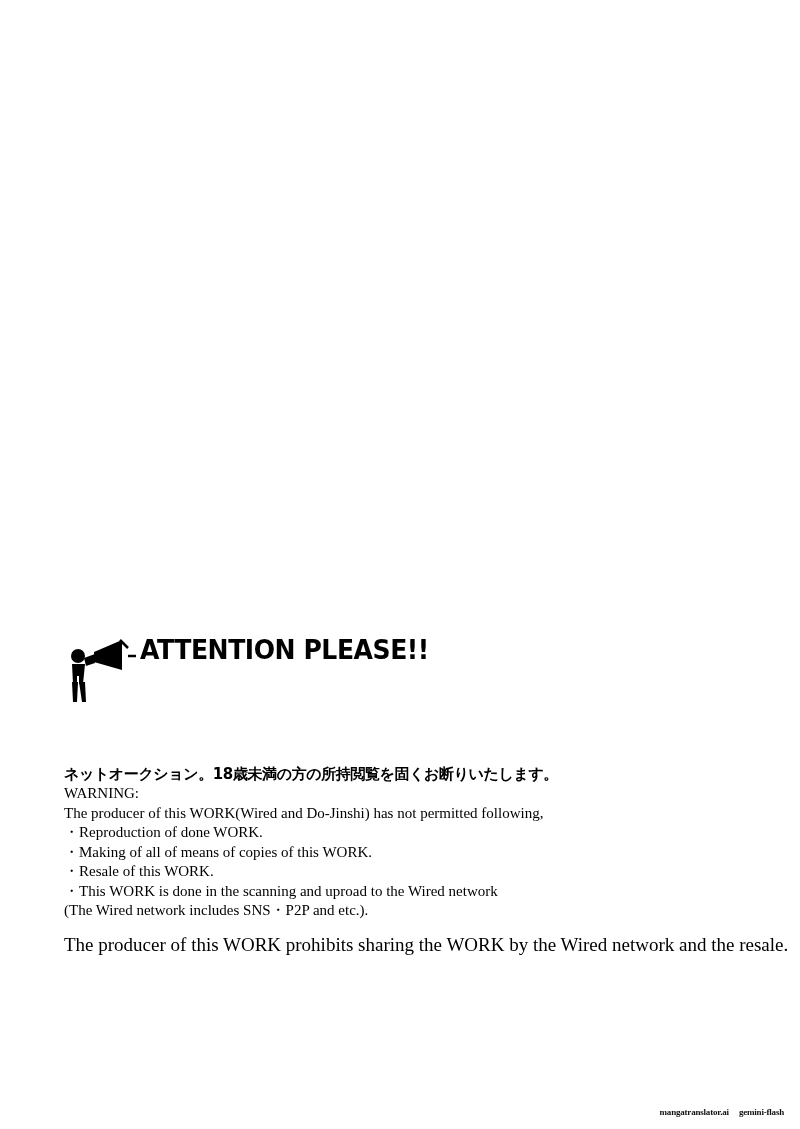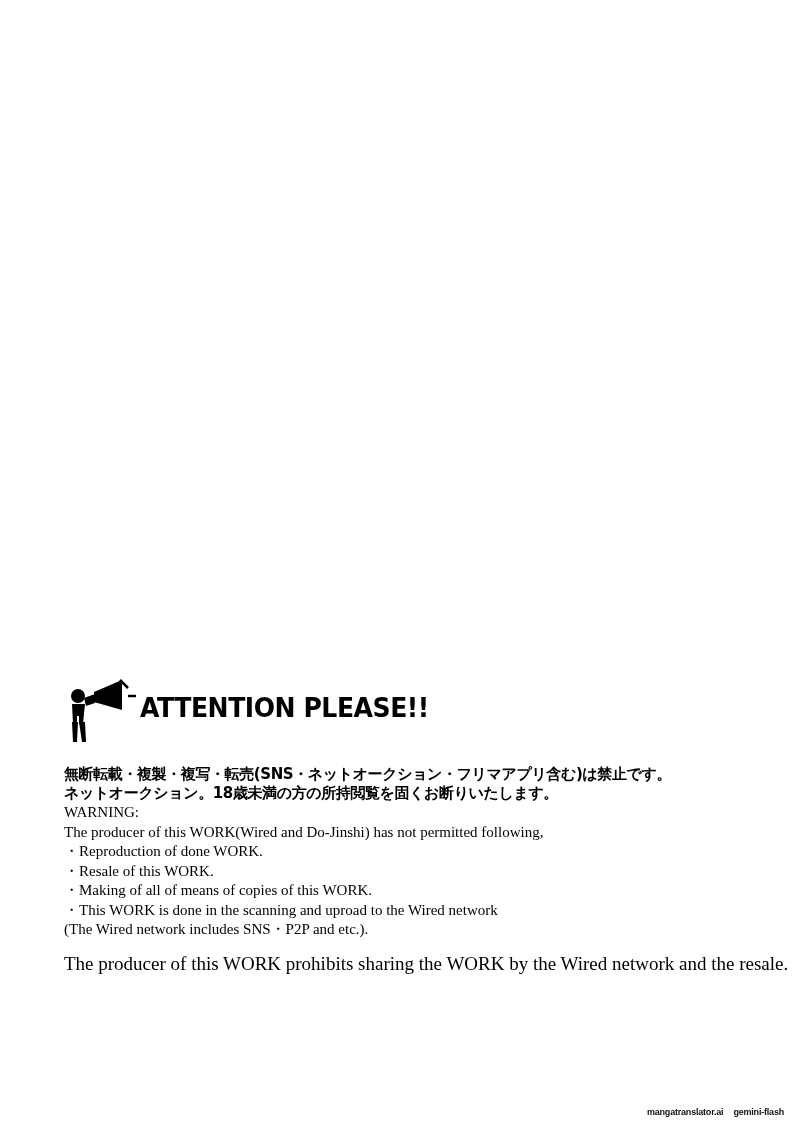--- a/index.html
+++ b/index.html
@@ -14,23 +14,23 @@
     background: #ffffff;
     overflow: hidden;
     font-family: "Liberation Serif", serif;
     color: #000000;
   }
 
   
   .attention-block {
     position: absolute;
     left: 64px;
-    top: 676px;
+    top: 636px;
     display: flex;
-    align-items: center;
+    align-items: flex-start;
   }
   .megaphone-icon {
     width: 74px;
     height: 68px;
     position: relative;
     margin-right: 2px;
   }
   .megaphone-icon svg {
     display: block;
   }
@@ -75,21 +75,21 @@
     font-size: 19px;
     line-height: 19.5px;
     white-space: nowrap;
   }
 
   
   .footer-credit {
     position: absolute;
     right: 16px;
     bottom: 12px;
-    font-family: Liberation Sans, sans-serif;
+    font-family: Liberation Serif, serif;
     font-size: 9px;
     font-weight: bold;
     color: #111111;
     letter-spacing: -0.2px;
     display: flex;
     gap: 10px;
   }
 </style>
 </head>
 <body>
@@ -112,27 +112,26 @@
         <polygon points="8,28 21,28 19,48 15,48 15,40 13,40 13,48 9,48" fill="#000"></polygon>
 
         <polygon points="8,46 14,46 13,66 9,66" fill="#000"></polygon>
         <polygon points="15,46 21,46 22,66 18,66" fill="#000"></polygon>
       </svg>
     </div>
     <div class="attention-title">ATTENTION PLEASE!!</div>
   </div>
 
   <div class="warning-block">
-    <div class="jp-line">無断転載・複製・複写・転売(SNS・ネットオークション・フリマアプリ含む)は禁止です。</div>
     <div class="jp-line">ネットオークション。18歳未満の方の所持閲覧を固くお断りいたします。</div>
     <div class="en-line">WARNING:</div>
     <div class="en-line">The producer of this WORK(Wired and Do-Jinshi) has not permitted following,</div>
     <div class="en-line">・Reproduction of done WORK.</div>
+    <div class="en-line">・Making of all of means of copies of this WORK.</div>
     <div class="en-line">・Resale of this WORK.</div>
-    <div class="en-line">・Making of all of means of copies of this WORK.</div>
     <div class="en-line">・This WORK is done in the scanning and uproad to the Wired network</div>
     <div class="en-line">(The Wired network includes SNS・P2P and etc.).</div>
     <div class="spacer-line"></div>
     <div class="final-line">The producer of this WORK prohibits sharing the WORK by the Wired network and the resale.</div>
   </div>
 
   <div class="footer-credit">
     <span>mangatranslator.ai</span>
     <span>gemini-flash</span>
   </div>

